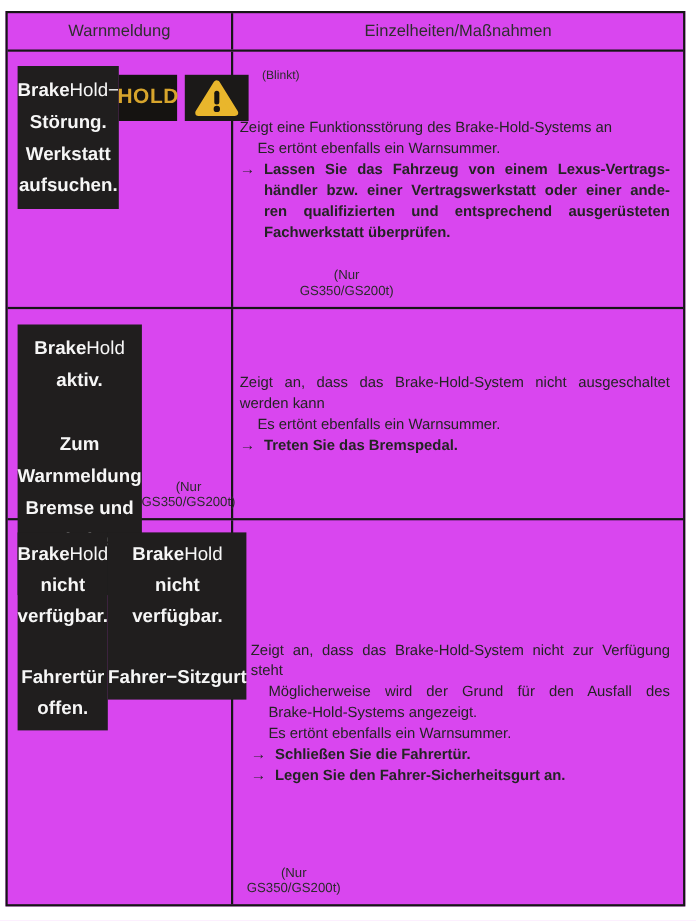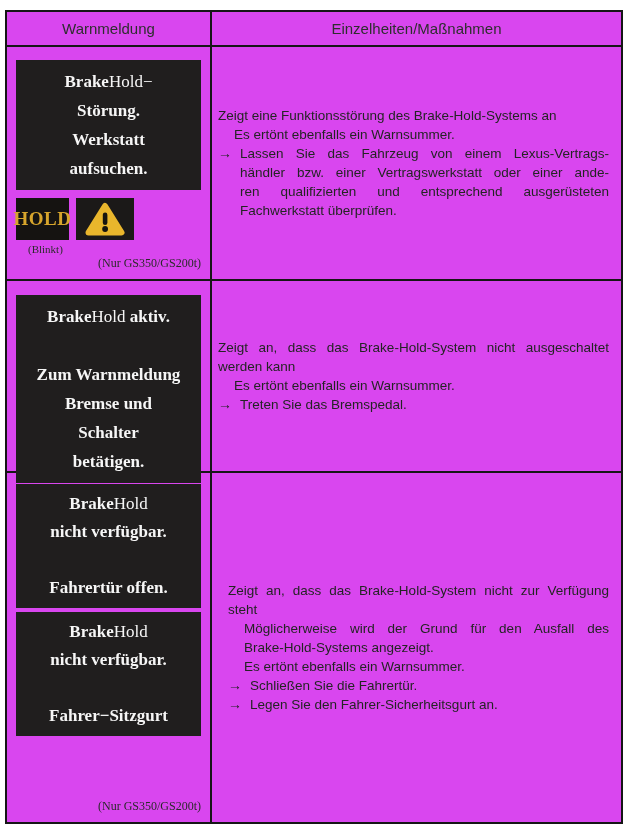--- a/index.html
+++ b/index.html
@@ -31,23 +31,22 @@
   .hc1{width:205px;flex:none;border-right:2px solid var(--border);
     display:flex;align-items:center;justify-content:center;}
   .hc2{flex:1;display:flex;align-items:center;justify-content:center;}
   .row{display:flex;border-bottom:2px solid var(--border);}
   .row1{height:234px;flex:none;}
   .row2{height:192px;flex:none;}
   .row3{flex:1;border-bottom:none;gap:10px;}
   
   .wc{
     width:205px;flex:none;border-right:2px solid var(--border);
-    display:flex;flex-direction:column;align-items:flex-end;
+    display:flex;flex-direction:row;align-items:flex-start;
     padding:13px 9px 8px 9px;
-    font-family:Liberation Serif, serif;
   }
   .display{
     width:185px;background:var(--display-bg);color:var(--display-text);
     text-align:center;font-size:17px;line-height:29px;padding:7px 0;
     font-weight:600;
   }
   .display .lt{font-weight:400;}
   .lh28{line-height:28px;padding:6px 0;}
   .blank{height:29px;}
   .lh28 .blank{height:28px;}
@@ -68,21 +67,21 @@
   .gap4{height:4px;flex:none;}
   
   .dc{
     flex:1;display:flex;flex-direction:column;justify-content:center;
     padding:0 12px 0 6px;font-size:13.5px;line-height:19px;color:var(--text);
   }
   .ind{padding-left:16px;}
   .j{text-align:justify;text-align-last:justify;}
   .action{display:flex;}
   .arrow{width:22px;flex:none;font-size:14px;}
-  .abody{flex:1;font-weight:400;}
+  .abody{flex:1;font-weight:700;}
 </style>
 </head>
 <body>
 
 <div class="table">
 
   <div class="hrow">
     <div class="hc1">Warnmeldung</div>
     <div class="hc2">Einzelheiten/Maßnahmen</div>
   </div>

